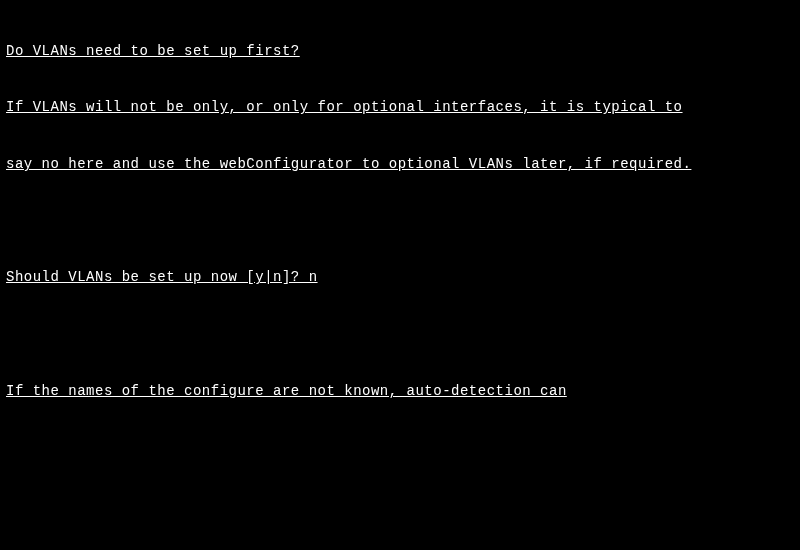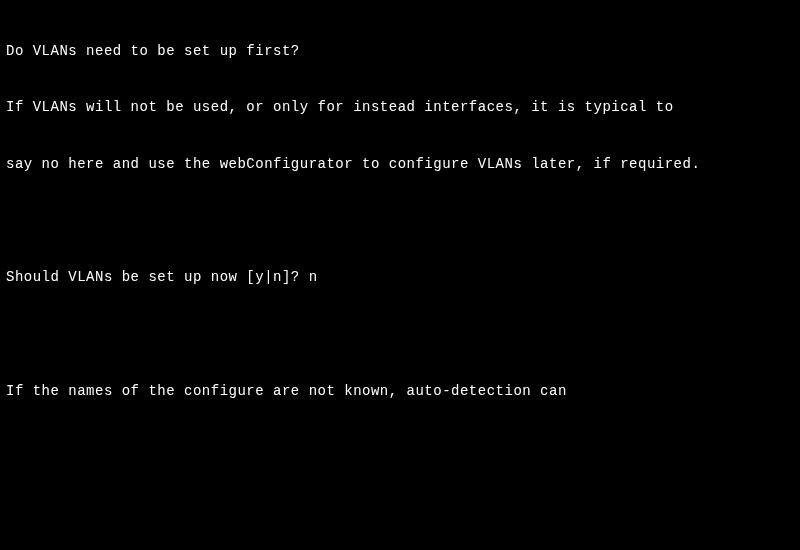--- a/index.html
+++ b/index.html
@@ -18,29 +18,30 @@
       padding: 4px 6px;
       overflow: hidden;
       letter-spacing: 0.5px;
     }
     .terminal {
       white-space: pre-wrap;
     }
     .line {
       display: block;
       min-height: 1.35em;
+      text-decoration: underline;
     }
   </style>
 </head>
 <body>
 
 <div class="terminal">
   <span class="line">Do VLANs need to be set up first?</span>
-  <span class="line">If VLANs will not be used, or only for instead interfaces, it is typical to</span>
-  <span class="line">say no here and use the webConfigurator to configure VLANs later, if required.</span>
+  <span class="line">If VLANs will not be only, or only for optional interfaces, it is typical to</span>
+  <span class="line">say no here and use the webConfigurator to optional VLANs later, if required.</span>
   <span class="line"></span>
   <span class="line">Should VLANs be set up now [y|n]? n</span>
   <span class="line"></span>
   <span class="line">If the names of the configure are not known, auto-detection can</span>
   
   
   
   
   
   

